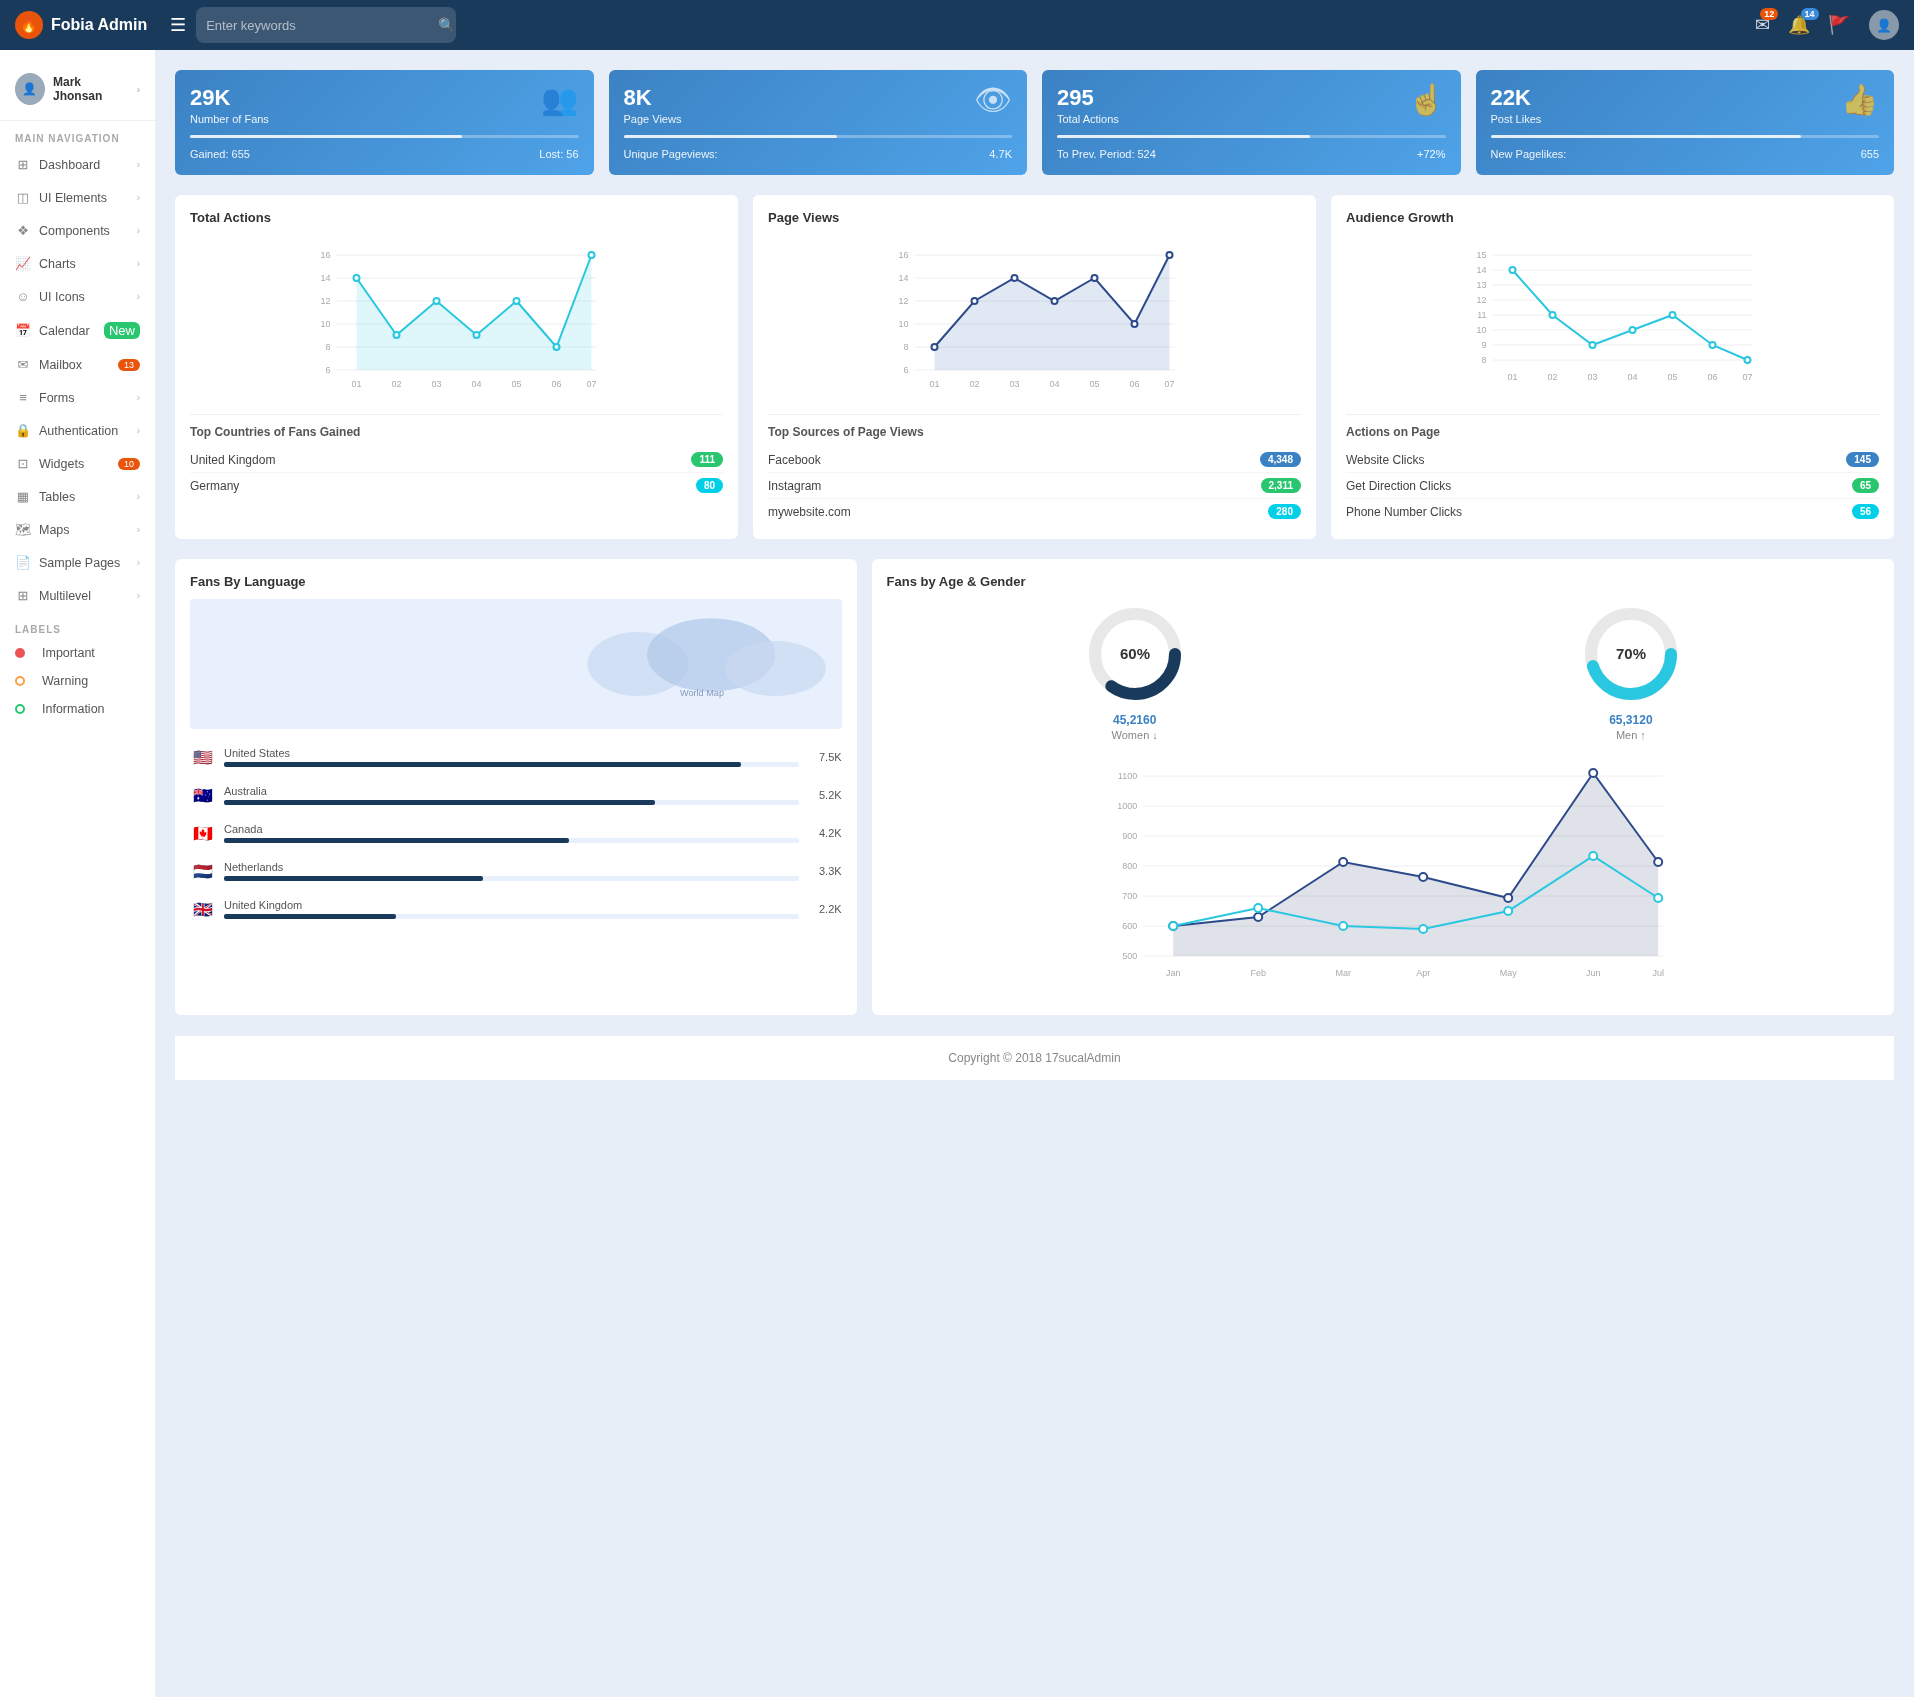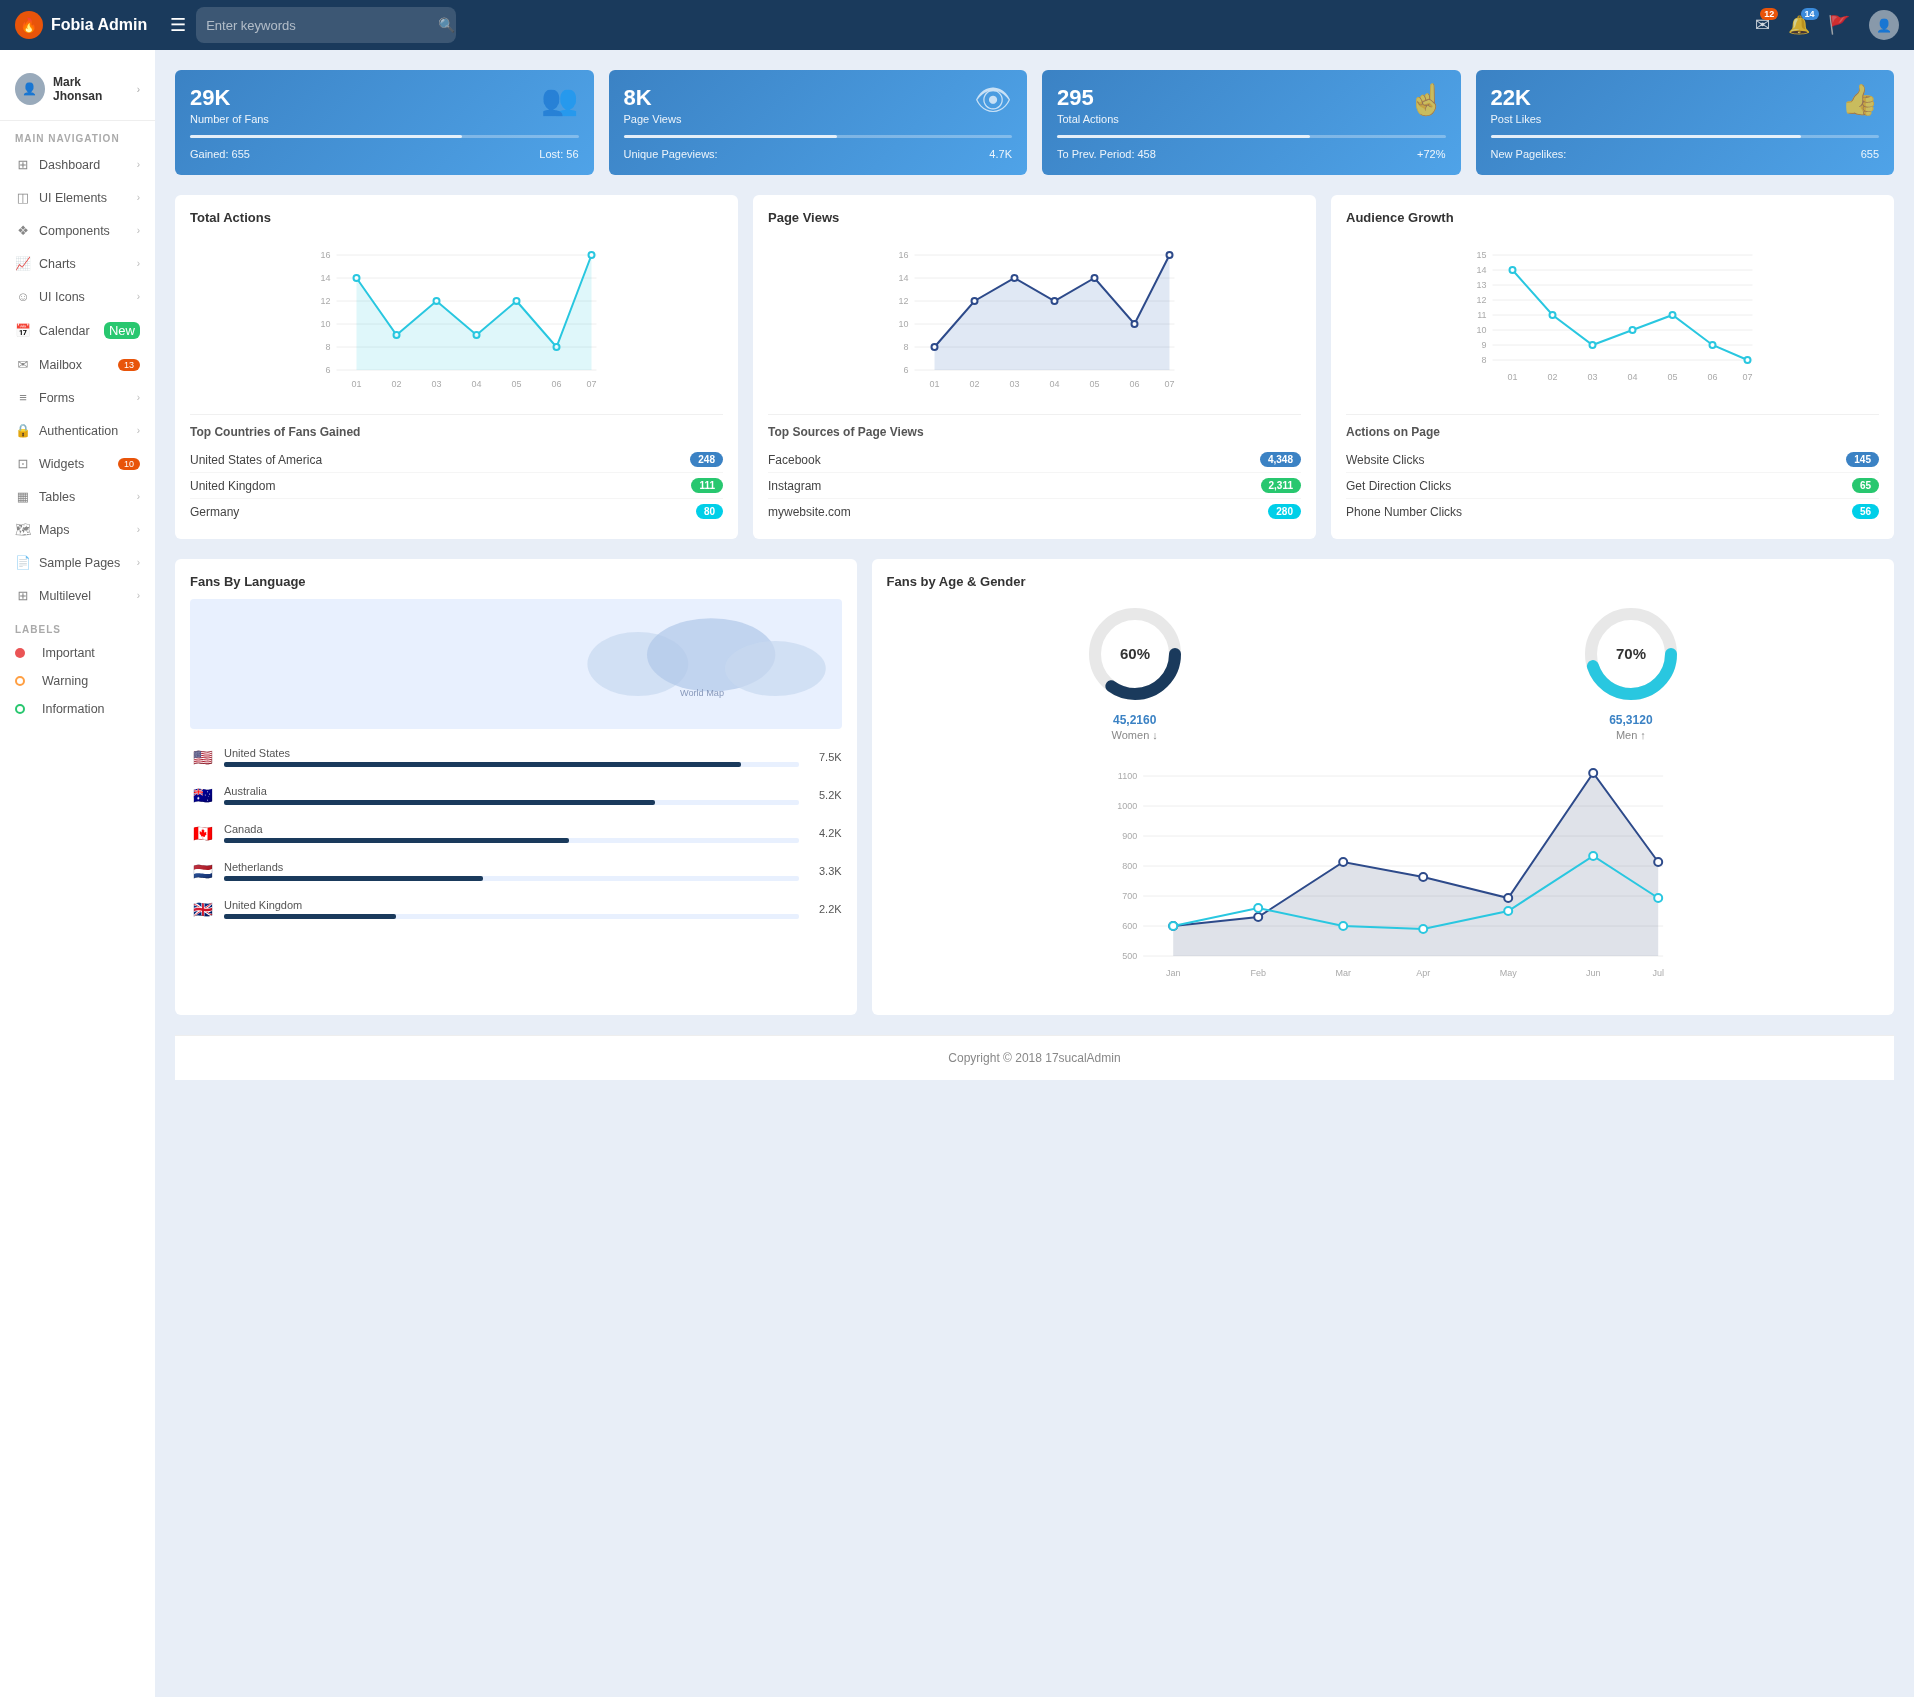--- a/index.html
+++ b/index.html
@@ -293,21 +293,21 @@
         </div>
       </div>
       <div class="stat-card">
         <div class="stat-card-number">295</div>
         <div class="stat-card-label">Total Actions</div>
         <div class="stat-card-icon">☝</div>
         <div class="stat-card-bar">
             <div class="stat-card-bar-fill" style="width:65%"></div>
           </div>
         <div class="stat-card-footer">
-          <span>To Prev. Period: 458</span>
+          <span>To Prev. Period: 524</span>
           <span>+72%</span>
         </div>
       </div>
       <div class="stat-card">
         <div class="stat-card-number">22K</div>
         <div class="stat-card-label">Post Likes</div>
         <div class="stat-card-icon">👍</div>
         <div class="stat-card-bar">
             <div class="stat-card-bar-fill" style="width:80%"></div>
           </div>
@@ -352,24 +352,20 @@
           <circle cx="130" cy="66" r="3" fill="white" stroke="#29c7e0" stroke-width="2"></circle>
           <circle cx="170" cy="100" r="3" fill="white" stroke="#29c7e0" stroke-width="2"></circle>
           <circle cx="210" cy="66" r="3" fill="white" stroke="#29c7e0" stroke-width="2"></circle>
           <circle cx="250" cy="112" r="3" fill="white" stroke="#29c7e0" stroke-width="2"></circle>
           <circle cx="285" cy="20" r="3" fill="white" stroke="#29c7e0" stroke-width="2"></circle>
 
           <polygon fill="rgba(41,199,224,0.15)" points="50,43 90,100 130,66 170,100 210,66 250,112 285,20 285,135 50,135"></polygon>
         </svg>
         <div class="chart-table">
           <div class="chart-table-title">Top Countries of Fans Gained</div>
-          <div class="chart-row">
-            <span>United States of America</span>
-            <span class="badge-pill">248</span>
-          </div>
           <div class="chart-row">
             <span>United Kingdom</span>
             <span class="badge-pill green">111</span>
           </div>
           <div class="chart-row">
             <span>Germany</span>
             <span class="badge-pill teal">80</span>
           </div>
         </div>
       </div>

